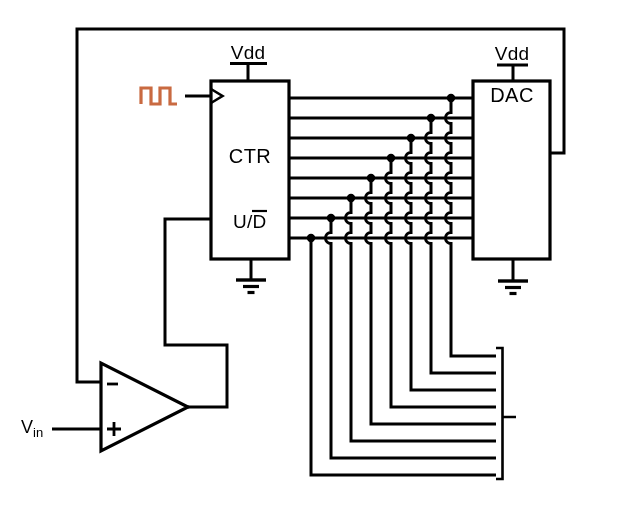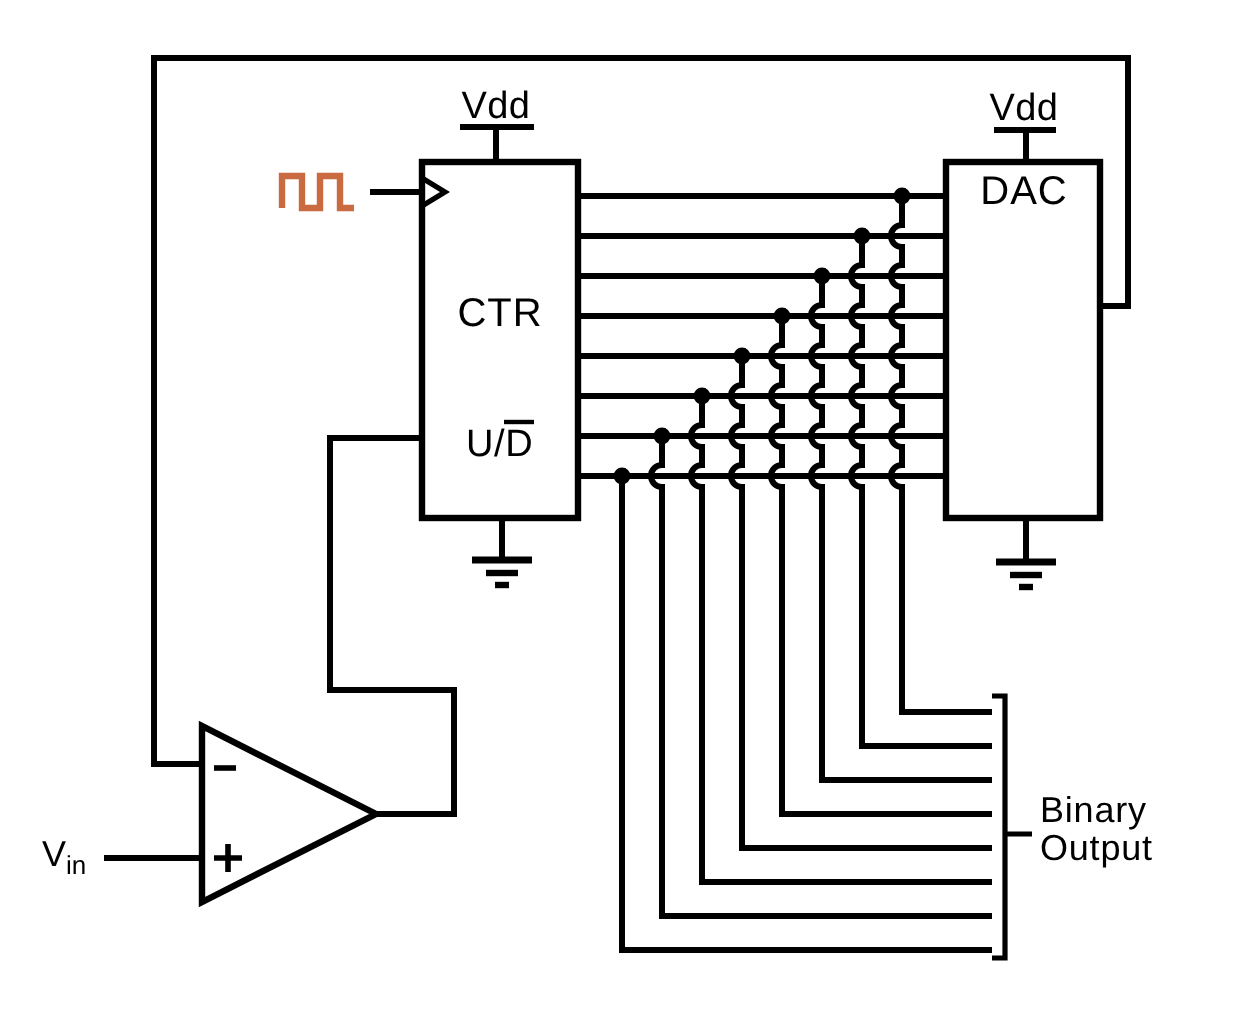--- a/index.html
+++ b/index.html
@@ -99,17 +99,16 @@
     <path d="M509.5,293.5 H516.5" stroke-width="3.2"></path>
   </g>
 
   <path d="M101,363 V451 L188,407 Z" fill="#fff" stroke="#000" stroke-width="3.2"></path>
   <path d="M107,384 H118" stroke="#000" stroke-width="2.8"></path>
   <path d="M107,429 H121 M114,422 V436" stroke="#000" stroke-width="2.8" fill="none"></path>
 
   <path d="M496,348 H502.5 V479 H496 M502.5,417 H516" fill="none" stroke="#000" stroke-width="2.6"></path>
 </svg>
 
-  <div class="overlay binary-output">Binary Output</div>
 
   <div class="overlay vin"><span>V</span><sub>in</sub></div>
 
 </div>
 
 </body></html>

